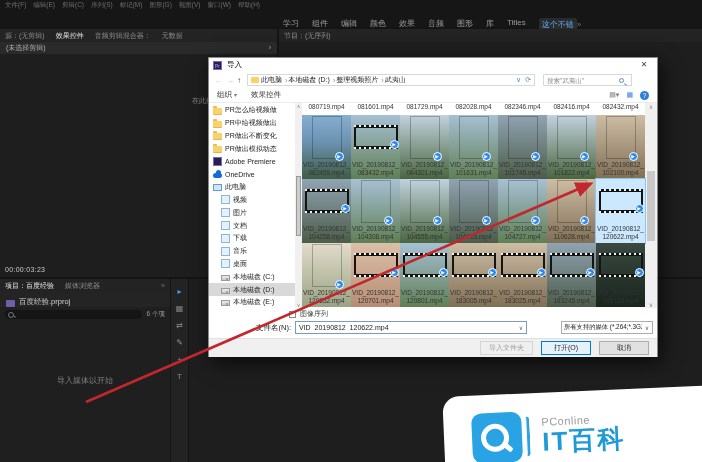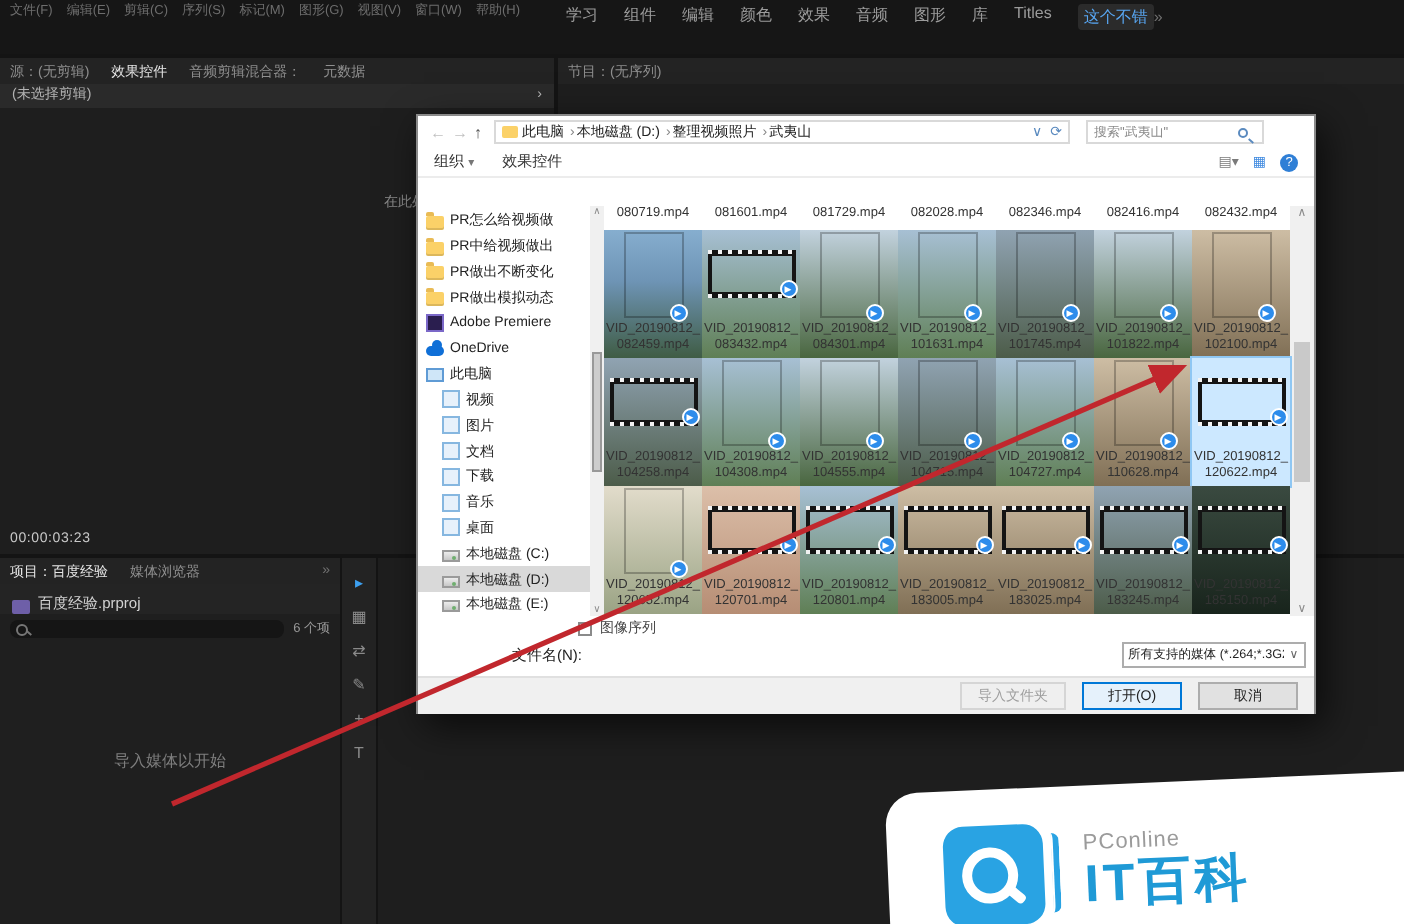--- a/index.html
+++ b/index.html
@@ -3,21 +3,21 @@
 <meta charset="utf-8">
 <style>
   * { margin:0; padding:0; box-sizing:border-box; }
   html,body { width:702px; height:462px; overflow:hidden; }
   body { position:relative; background:#141414; font-family:"Liberation Sans","DejaVu Sans",sans-serif;
          -webkit-font-smoothing:antialiased; cursor:default; }
 
   
   .topbar { position:absolute; left:0; top:0; width:702px; height:27px; background:#161616; }
   .menus { position:absolute; left:5px; top:1px; display:flex; gap:7px; font-size:6.5px; color:#6d6d6d; }
-  .ws { position:absolute; left:283px; top:2px; display:flex; align-items:center;
+  .ws { position:absolute; left:283px; top:18px; display:flex; align-items:center;
         font-size:8px; color:#9b9b9b; white-space:nowrap; }
   .ws-tab.active { color:#58a6f2; background:#2b2b2b; padding:1px 3px; border-radius:2px; }
   .ws-more { color:#6f6f6f; font-size:8px; }
 
   .panel { position:absolute; background:#1e1e1e; }
   .panel-tabs { height:13px; background:#232323; display:flex; gap:11px; align-items:center;
                 padding:0 5px; font-size:7px; color:#8f8f8f; white-space:nowrap; overflow:hidden; }
   .panel-tabs .tab.active { color:#e6e6e6; }
   .src-panel { left:0; top:29px; width:277px; height:248px; }
   .noclip { height:12px; background:#2a2a2a; color:#b3b3b3; font-size:7px; line-height:12px;
@@ -251,20 +251,25 @@
     <div class="tool">⇄</div>
     <div class="tool">✎</div>
     <div class="tool">+</div>
     <div class="tool">T</div>
   </div>
 
 <div class="panel timeline"></div>
 <div class="tl-hint">在此处放下媒体以创建序列。</div>
 
 <div class="dialog">
+  <div class="dtitle">
+    <span class="appico">Pr</span>
+    <span class="ttl">导入</span>
+    <span class="dclose">✕</span>
+  </div>
   <div class="daddr">
     <span class="nav-arr">←</span>
     <span class="nav-arr">→</span>
     <span class="nav-arr up">↑</span>
     <div class="addrbox">
       <span class="addr-folder"></span>
       <span style="display:flex">
           <span class="crumb">
     <span class="seg">此电脑</span>
             <span class="sep">›</span>
@@ -579,20 +584,24 @@
       <span class="thumb2"></span>
       <span>∨</span>
     </div>
   </div>
   <div class="dcheck">
     <span class="cbox"></span>
     <span>图像序列</span>
   </div>
   <div class="dfile">
     <span class="flabel">文件名(N):</span>
+    <div class="fcombo">
+      <input value="VID_20190812_120622.mp4" style="">
+      <span class="dd">∨</span>
+    </div>
     <div class="ftype">
       <span class="txt">所有支持的媒体 (*.264;*.3G2;*</span>
       <span class="dd">∨</span>
     </div>
   </div>
   <div class="dbtns">
       <button class="dbtn disabled">导入文件夹</button>
       <button class="dbtn primary">打开(O)</button>
       <button class="dbtn">取消</button>
     </div>

